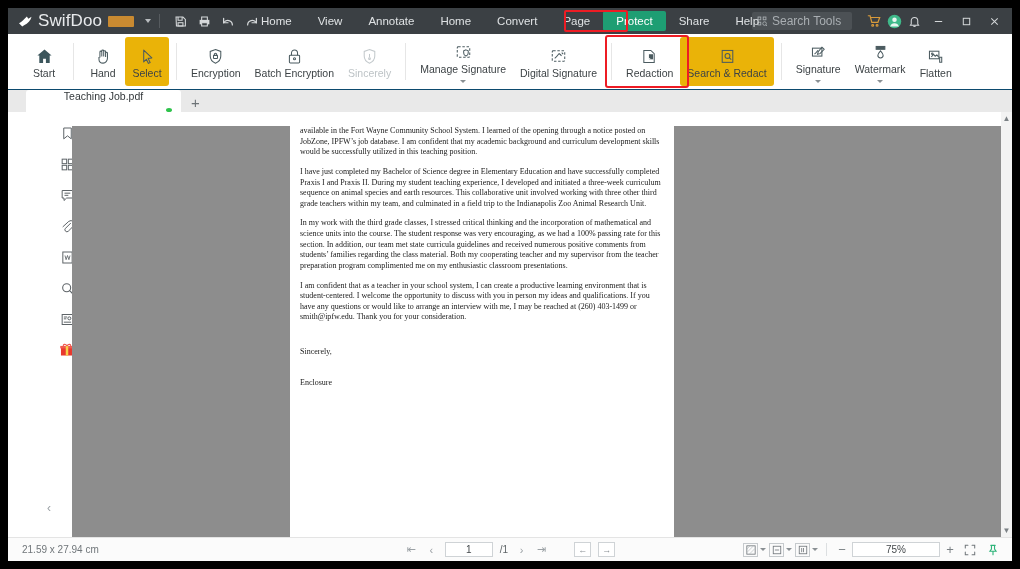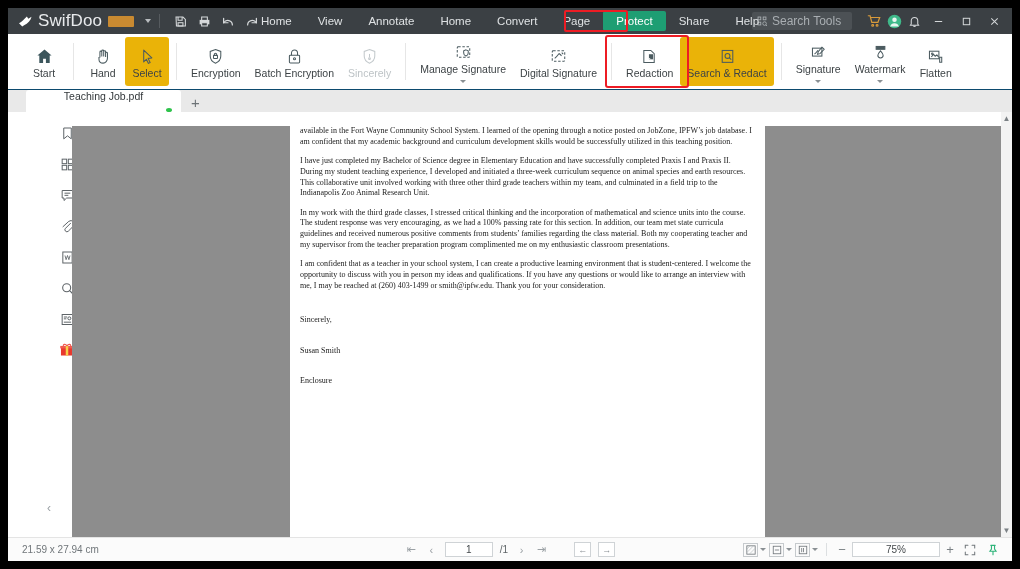--- a/index.html
+++ b/index.html
@@ -121,21 +121,21 @@
     align-items: center; padding-top: 10px; gap: 9px;
   }
   .rail-ico { width: 22px; height: 22px; display: flex; align-items: center; justify-content: center; }
   .rail-collapse {
     position: absolute; bottom: 22px; left: 0; right: 0;
     display: flex; justify-content: center; color: #9aa0a4; font-size: 12px;
   }
 
   .viewer { flex: 1; position: relative; background: #8d8d8d; overflow: hidden; }
   .page {
-    position: absolute; left: 218px; top: 0; width: 475px; background: #fff;
+    position: absolute; left: 218px; top: 0; width: 384px; background: #fff;
     bottom: 0; padding: 14px 10px 0 10px;
   }
   .page p {
     font-family: "Liberation Serif", serif;
     font-size: 8px; line-height: 1.33; color: #1a1a1a;
     text-align: left; margin-bottom: 9px;
   }
   .page p.gap-lg { margin-bottom: 24px; }
   .page p.gap-md { margin-bottom: 20px; }
 
@@ -531,21 +531,20 @@
 
     <div class="viewer">
       <div class="topbadge-strip"></div>
 
       <div class="page">
         <p>available in the Fort Wayne Community School System. I learned of the opening through a notice posted on JobZone, IPFW’s job database. I am confident that my academic background and curriculum development skills would be successfully utilized in this teaching position.</p>
         <p>I have just completed my Bachelor of Science degree in Elementary Education and have successfully completed Praxis I and Praxis II. During my student teaching experience, I developed and initiated a three-week curriculum sequence on animal species and earth resources. This collaborative unit involved working with three other third grade teachers within my team, and culminated in a field trip to the Indianapolis Zoo Animal Research Unit.</p>
         <p>In my work with the third grade classes, I stressed critical thinking and the incorporation of mathematical and science units into the course.  The student response was very encouraging, as we had a 100% passing rate for this section.  In addition, our team met state curricula guidelines and received numerous positive comments from students’ families regarding the class material. Both my cooperating teacher and my supervisor from the teacher preparation program complimented me on my enthusiastic classroom presentations.</p>
         <p class="gap-lg">I am confident that as a teacher in your school system, I can create a productive learning environment that is student-centered. I welcome the opportunity to discuss with you in person my ideas and qualifications. If you have any questions or would like to arrange an interview with me, I may be reached at (260) 403-1499 or smith@ipfw.edu. Thank you for your consideration.</p>
         <p class="gap-md">Sincerely,</p>
-        <p class="gap-md">Susan Smith</p>
         <p>Enclosure</p>
       </div>
 
       <div class="vscroll">
         <span>▲</span>
         <span>▼</span>
       </div>
     </div>
   </div>
 

